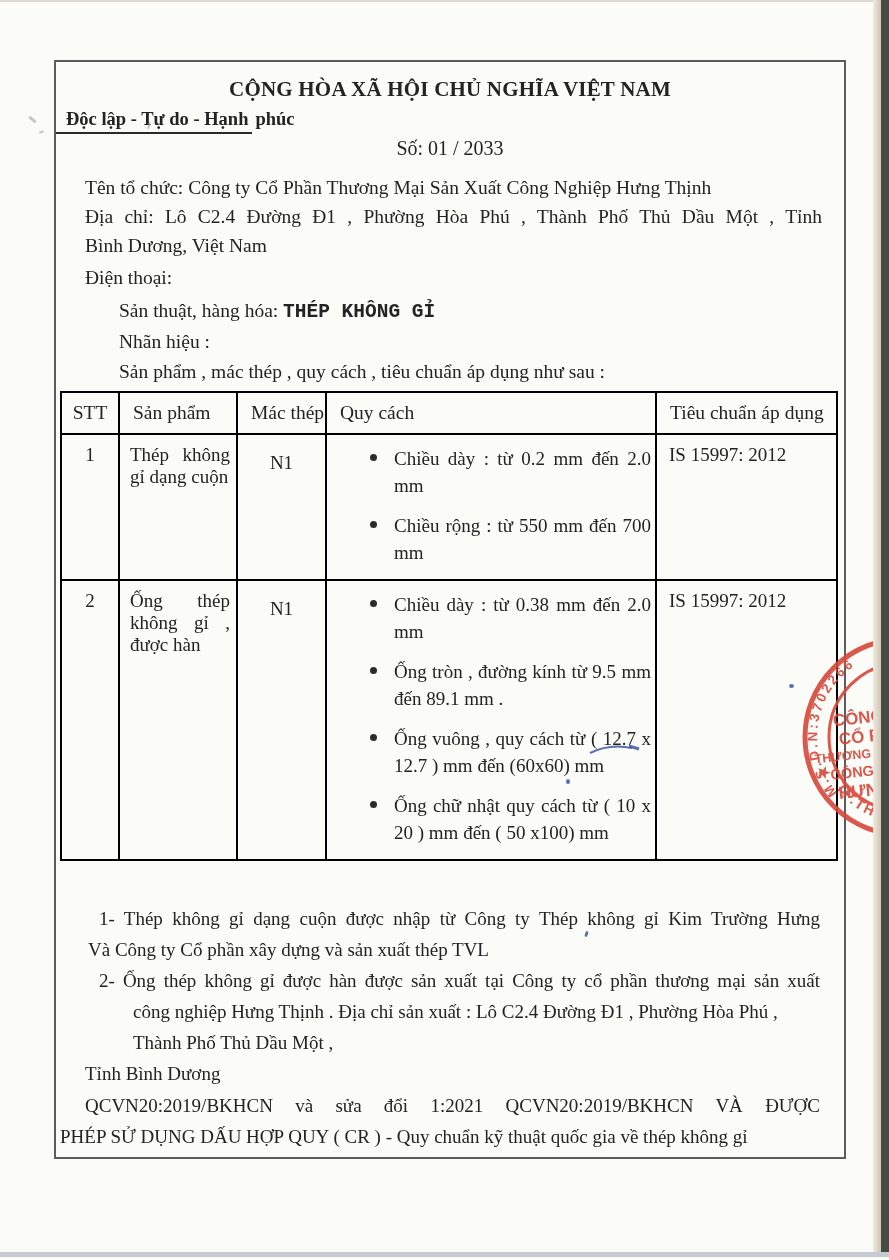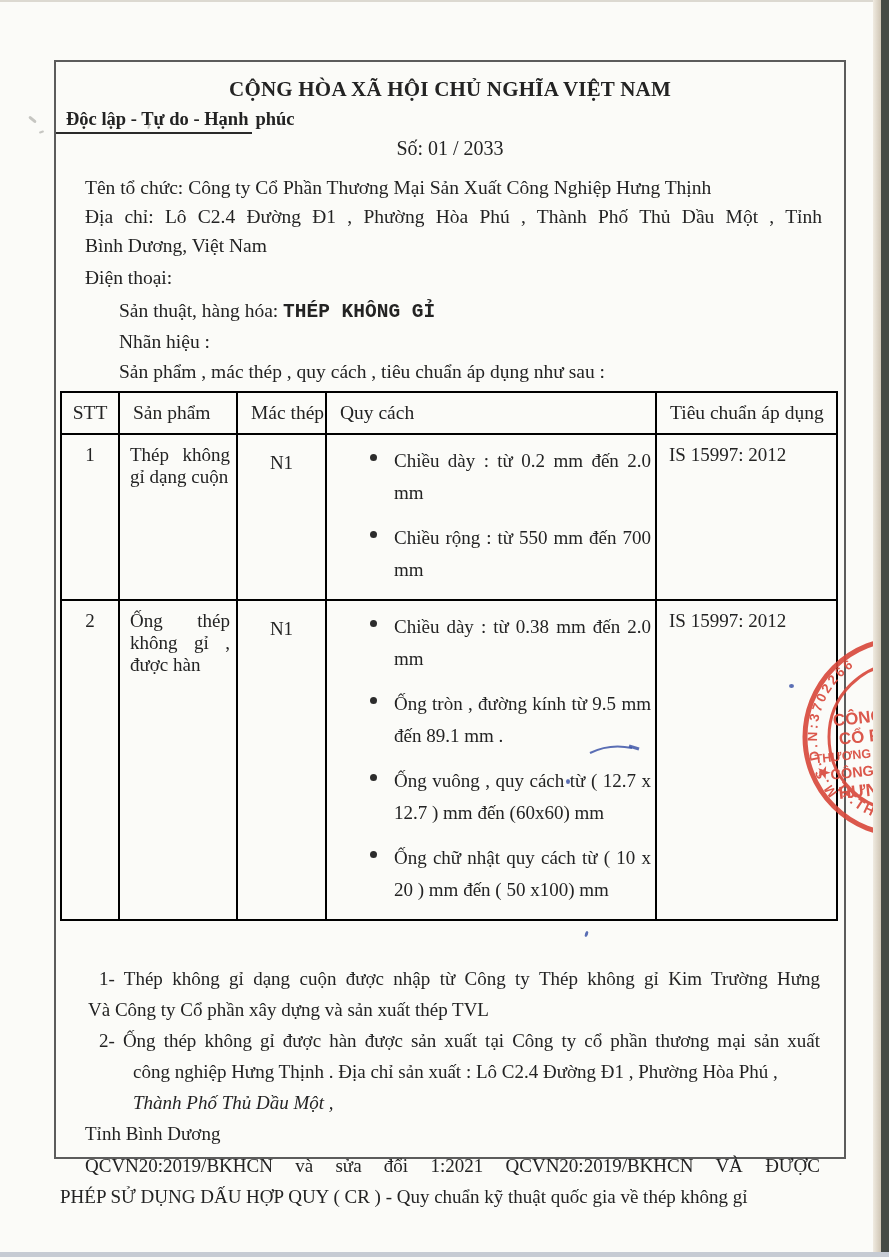--- a/index.html
+++ b/index.html
@@ -48,29 +48,29 @@
     text-align:left; padding:0 0 0 13px; font-size:19.5px; }
   table.spec thead th.center { text-align:center; padding:0; }
   td.stt { text-align:center; padding-top:9px; }
   td.prod { padding:9px 6px 0 10px; text-align:justify; }
   td.grade { text-align:center; padding-top:17px; }
   td.qc { padding:10px 4px 0 0; }
   td.std { padding:9px 0 0 12px; }
   tr.r1 { height:92px; } tr.r2 { height:244px; }
   .qc-item { display:flex; margin:0 0 13px 43px; }
   .qc-dot { width:7px; height:7px; border-radius:50%; background:#2c2c2c; margin-top:9px; flex:none; }
-  .qc-text { margin-left:17px; width:260px; text-align:justify; line-height:32px; }
+  .qc-text { margin-left:17px; width:260px; text-align:justify; line-height:27px; }
 
   
   .notes { margin-top:42px; font-size:19px; line-height:31px; padding-right:24px; }
   .n1a { padding-left:43px; text-align:justify; text-align-last:justify; }
   .n1b { padding-left:32px; }
   .n2a { padding-left:43px; text-align:justify; text-align-last:justify; }
   .n2b { padding-left:77px; }
-  .n2c { padding-left:77px;font-style:italic; }
+  .n2c { padding-left:77px; }
   .prov { padding-left:29px; }
   .conf-intro { padding-left:29px; }
   .conf1 { padding-left:29px; text-align:justify; text-align-last:justify; margin-top:1px; }
   .conf2 { padding-left:4px; }
 
   
   .pencil { position:absolute; background:#9a9a96; opacity:.55; border-radius:2px; }
   .pm1 { left:28px; top:118px; width:9px; height:3px; transform:rotate(40deg); }
   .pm2 { left:39px; top:131px; width:5px; height:2px; transform:rotate(-20deg); }
   .pm3 { left:148px; top:122px; width:2px; height:7px; transform:rotate(15deg); }

